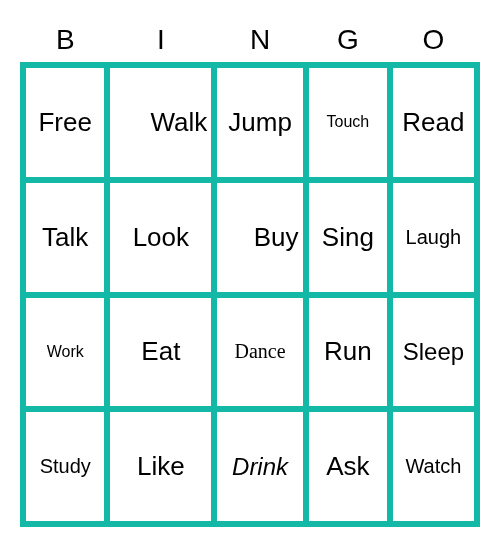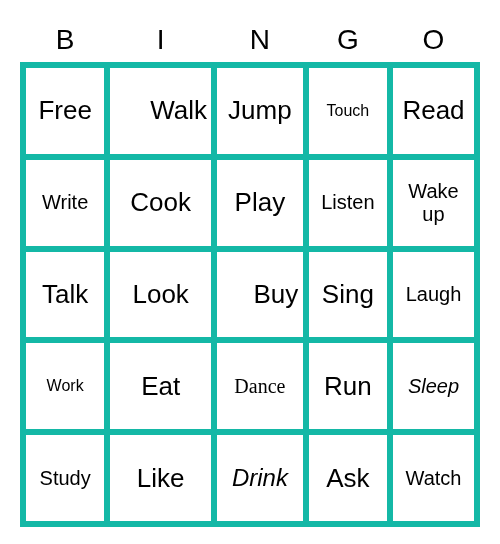--- a/index.html
+++ b/index.html
@@ -65,39 +65,32 @@
     </thead>
     <tbody id="bingo-body">
     <tr>
           <td style="font-size: 26px;">Free</td>
           <td style="font-size: 26px; padding-left: 40px;">Walk</td>
           <td style="font-size: 26px;">Jump</td>
           <td style="font-size: 16px;">Touch</td>
           <td style="font-size: 26px;">Read</td>
         </tr>
         <tr>
-          <td style="font-size: 20px;">Write</td>
-          <td style="font-size: 26px;">Cook</td>
-          <td style="font-size: 26px;">Play</td>
-          <td style="font-size: 20px;">Listen</td>
-          <td style="font-size: 20px;">Wake<br>up</td>
-        </tr>
-        <tr>
           <td style="font-size: 26px;">Talk</td>
           <td style="font-size: 26px;">Look</td>
           <td style="font-size: 26px; padding-left: 36px;">Buy</td>
           <td style="font-size: 26px;">Sing</td>
           <td style="font-size: 20px;">Laugh</td>
         </tr>
         <tr>
           <td style="font-size: 16px;">Work</td>
           <td style="font-size: 26px;">Eat</td>
           <td style="font-size: 20px; font-family: Liberation Serif, serif;">Dance</td>
           <td style="font-size: 26px;">Run</td>
-          <td style="font-size: 20px; font-style: italic;">Sleep</td>
+          <td style="font-size: 24px;">Sleep</td>
         </tr>
         <tr>
           <td style="font-size: 20px;">Study</td>
           <td style="font-size: 26px;">Like</td>
           <td style="font-size: 24px; font-style: italic;">Drink</td>
           <td style="font-size: 26px;">Ask</td>
           <td style="font-size: 20px;">Watch</td>
         </tr>
       </tbody>
   </table>

